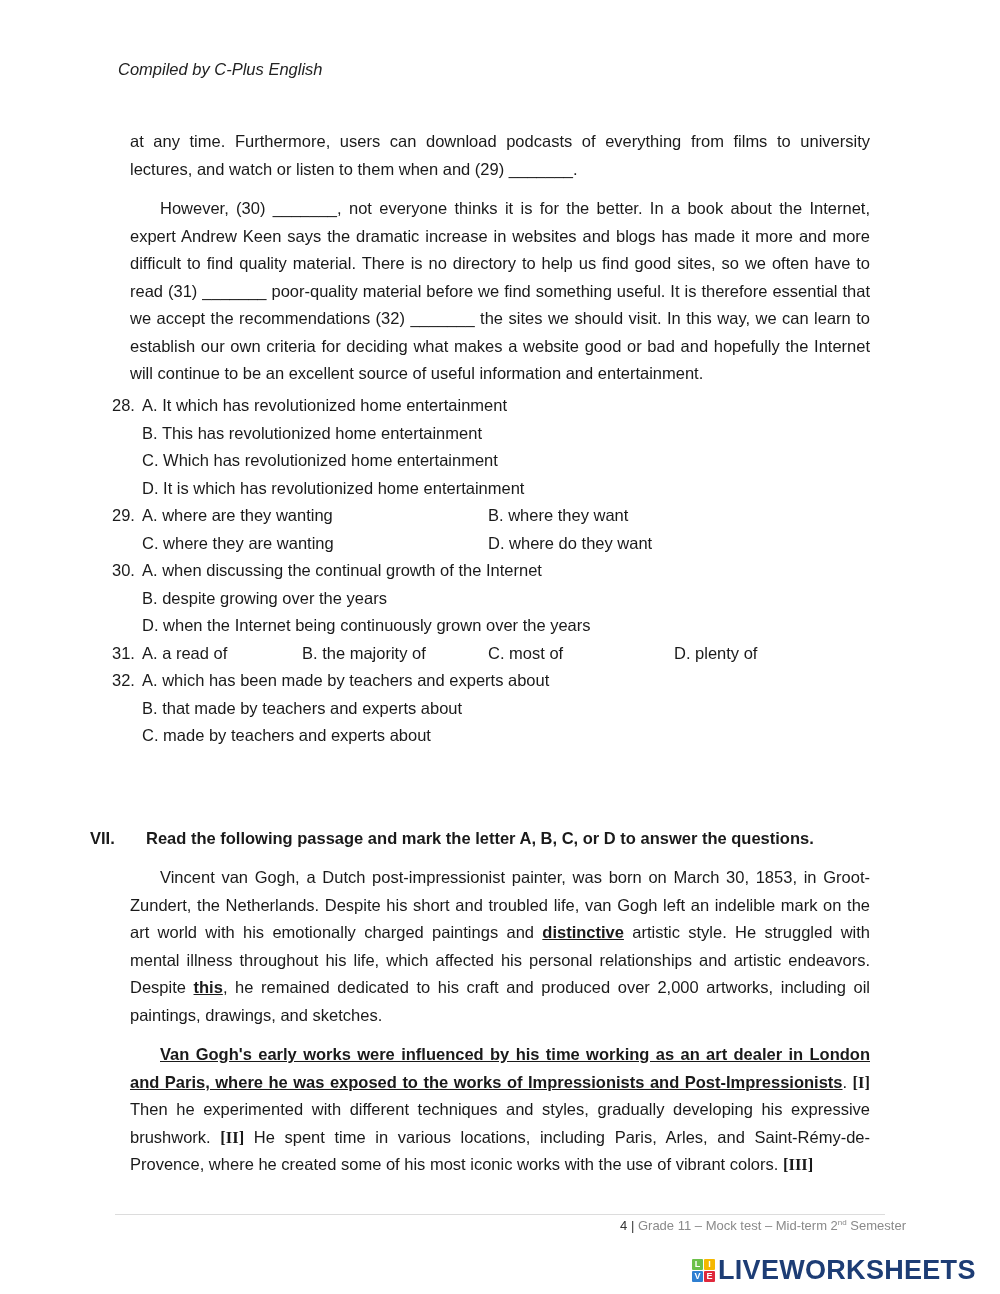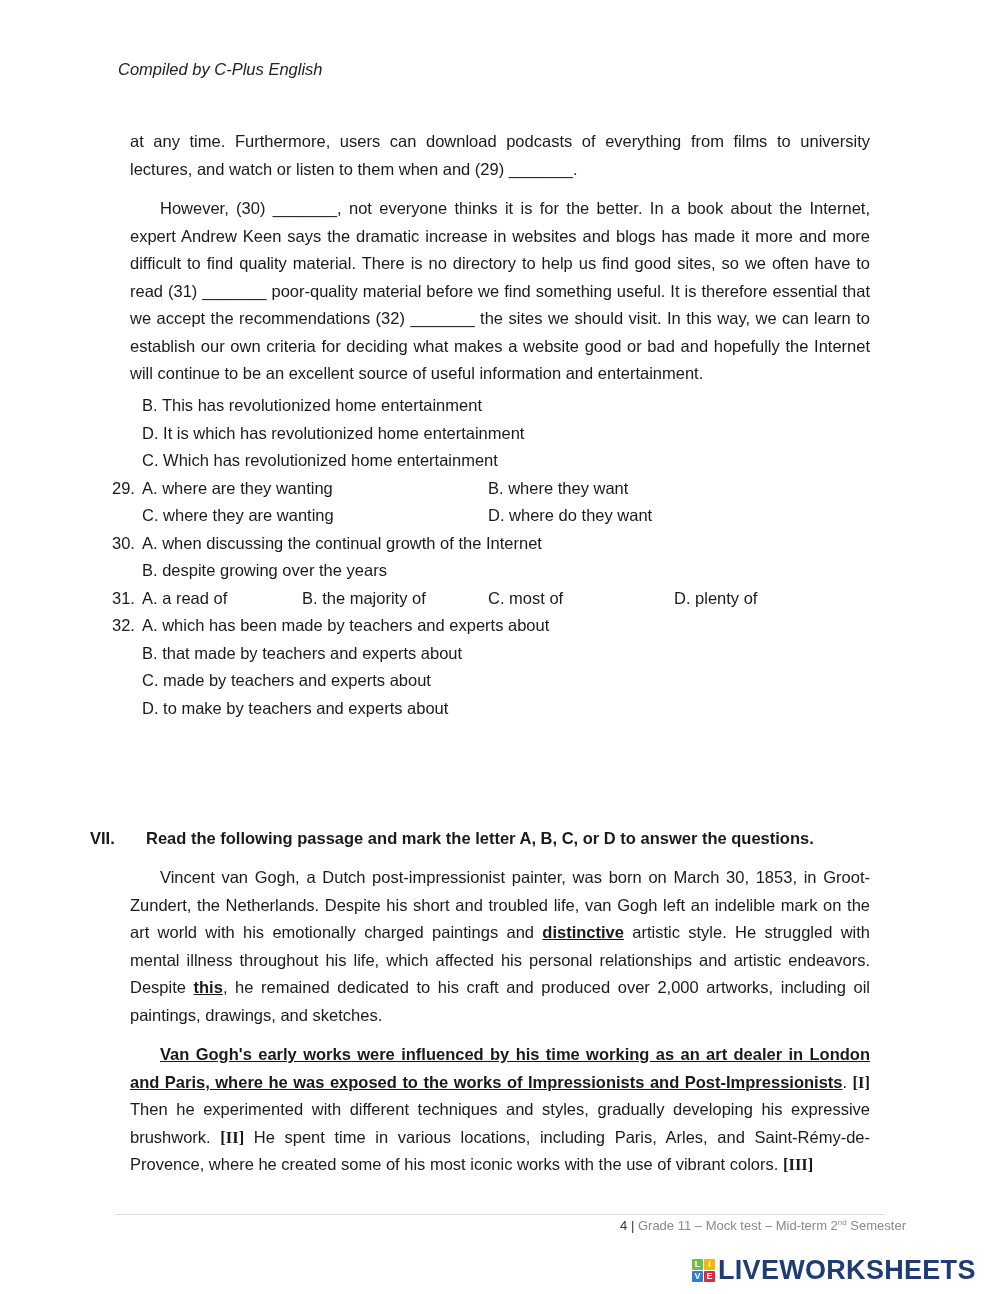--- a/index.html
+++ b/index.html
@@ -59,67 +59,71 @@
   <div class="header-note">Compiled by C-Plus English</div>
 
   <div class="text-block" style="top:116px;">
     <p>at any time. Furthermore, users can download podcasts of everything from films to university lectures, and watch or listen to them when and (29) _______.</p>
     <p class="indent">However, (30) _______, not everyone thinks it is for the better. In a book about the Internet, expert Andrew Keen says the dramatic increase in websites and blogs has made it more and more difficult to find quality material. There is no directory to help us find good sites, so we often have to read (31) _______ poor-quality material before we find something useful. It is therefore essential that we accept the recommendations (32) _______ the sites we should visit. In this way, we can learn to establish our own criteria for deciding what makes a website good or bad and hopefully the Internet will continue to be an excellent source of useful information and entertainment.</p>
   </div>
 
   <div class="questions">
 
     <div class="q-row">
+      <span class="q-num">28.</span>
+      <span class="opt col-a">A. It which has revolutionized home entertainment</span>
+    </div>
+    <div class="q-row">
         <span class="opt col-a">B. This has revolutionized home entertainment</span>
       </div>
     <div class="q-row">
-        <span class="opt col-a">D. It is which has revolutionized home entertainment</span>
+        <span class="opt col-a">C. Which has revolutionized home entertainment</span>
       </div>
     <div class="q-row">
-        <span class="opt col-a">C. Which has revolutionized home entertainment</span>
+        <span class="opt col-a">D. It is which has revolutionized home entertainment</span>
       </div>
 
     <div class="q-row">
       <span class="q-num">29.</span>
       <span class="opt col-a">A. where are they wanting</span>
       <span class="opt col-b2">B. where they want</span>
     </div>
     <div class="q-row">
       <span class="opt col-a">C. where they are wanting</span>
       <span class="opt col-b2">D. where do they want</span>
     </div>
 
     <div class="q-row">
       <span class="q-num">30.</span>
       <span class="opt col-a">A. when discussing the continual growth of the Internet</span>
     </div>
     <div class="q-row">
         <span class="opt col-a">B. despite growing over the years</span>
       </div>
+    <div class="q-row">
+        <span class="opt col-a">D. when the Internet being continuously grown over the years</span>
+      </div>
 
     <div class="q-row">
       <span class="q-num">31.</span>
       <span class="opt col-a">A. a read of</span>
       <span class="opt col-q31-b">B. the majority of</span>
       <span class="opt col-q31-c">C. most of</span>
       <span class="opt col-q31-d">D. plenty of</span>
     </div>
 
     <div class="q-row">
       <span class="q-num">32.</span>
       <span class="opt col-a">A. which has been made by teachers and experts about</span>
     </div>
     <div class="q-row">
         <span class="opt col-a">B. that made by teachers and experts about</span>
       </div>
     <div class="q-row">
         <span class="opt col-a">C. made by teachers and experts about</span>
-      </div>
-    <div class="q-row">
-        <span class="opt col-a">D. to make by teachers and experts about</span>
       </div>
   </div>
 
   <div class="section-head">
     <span class="section-num">VII.</span>
     <span class="section-title">Read the following passage and mark the letter A, B, C, or D to answer the questions.</span>
   </div>
 
   <div class="text-block" style="top:852px;">
     <p class="indent"><span>Vincent van Gogh, a Dutch post-impressionist painter, was born on March 30, 1853, in Groot-Zundert, the Netherlands. Despite his short and troubled life, van Gogh left an indelible mark on the art world with his emotionally charged paintings and </span><span class="u-bold">distinctive</span><span> artistic style. He struggled with mental illness throughout his life, which affected his personal relationships and artistic endeavors. Despite </span><span class="u-bold">this</span><span>, he remained dedicated to his craft and produced over 2,000 artworks, including oil paintings, drawings, and sketches.</span></p>

